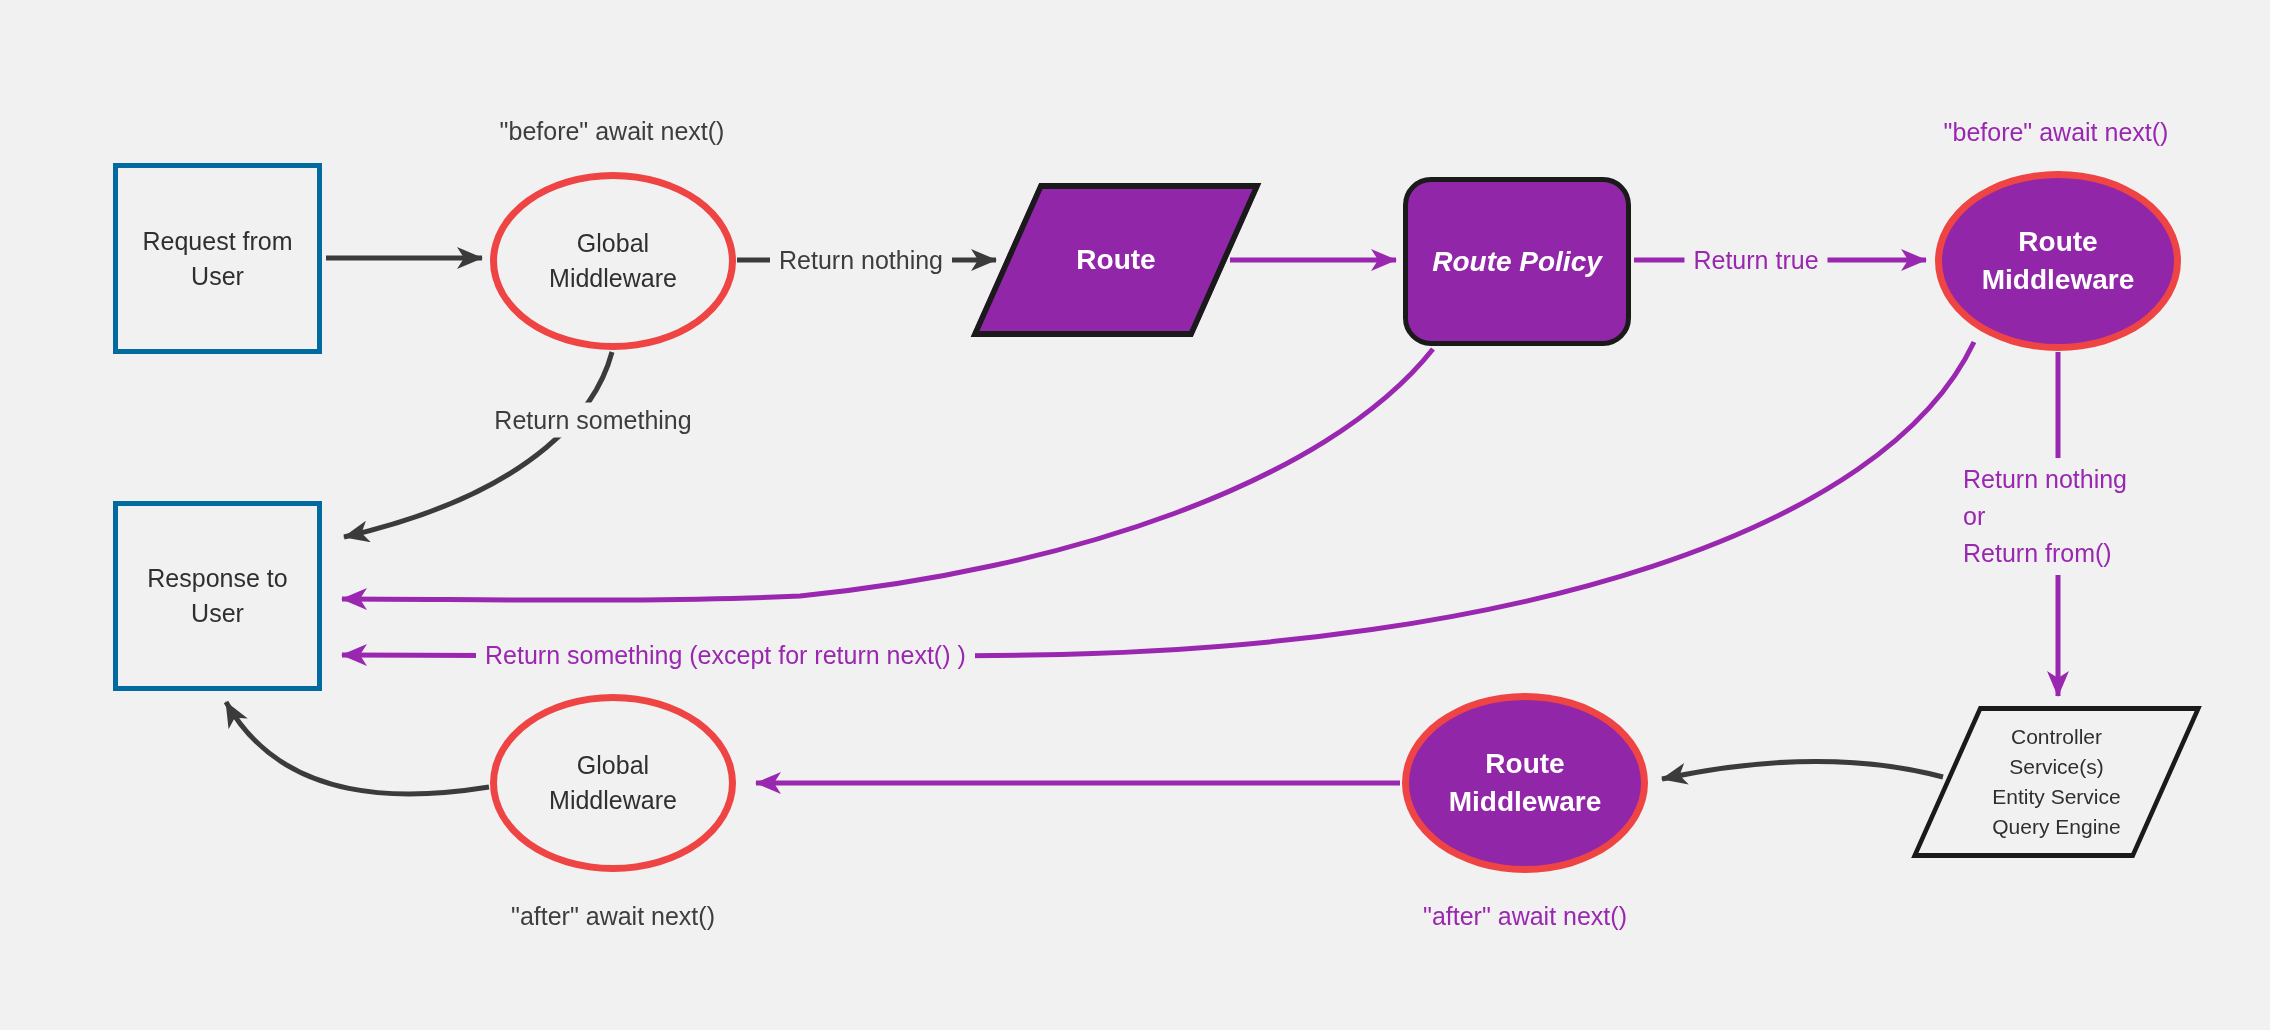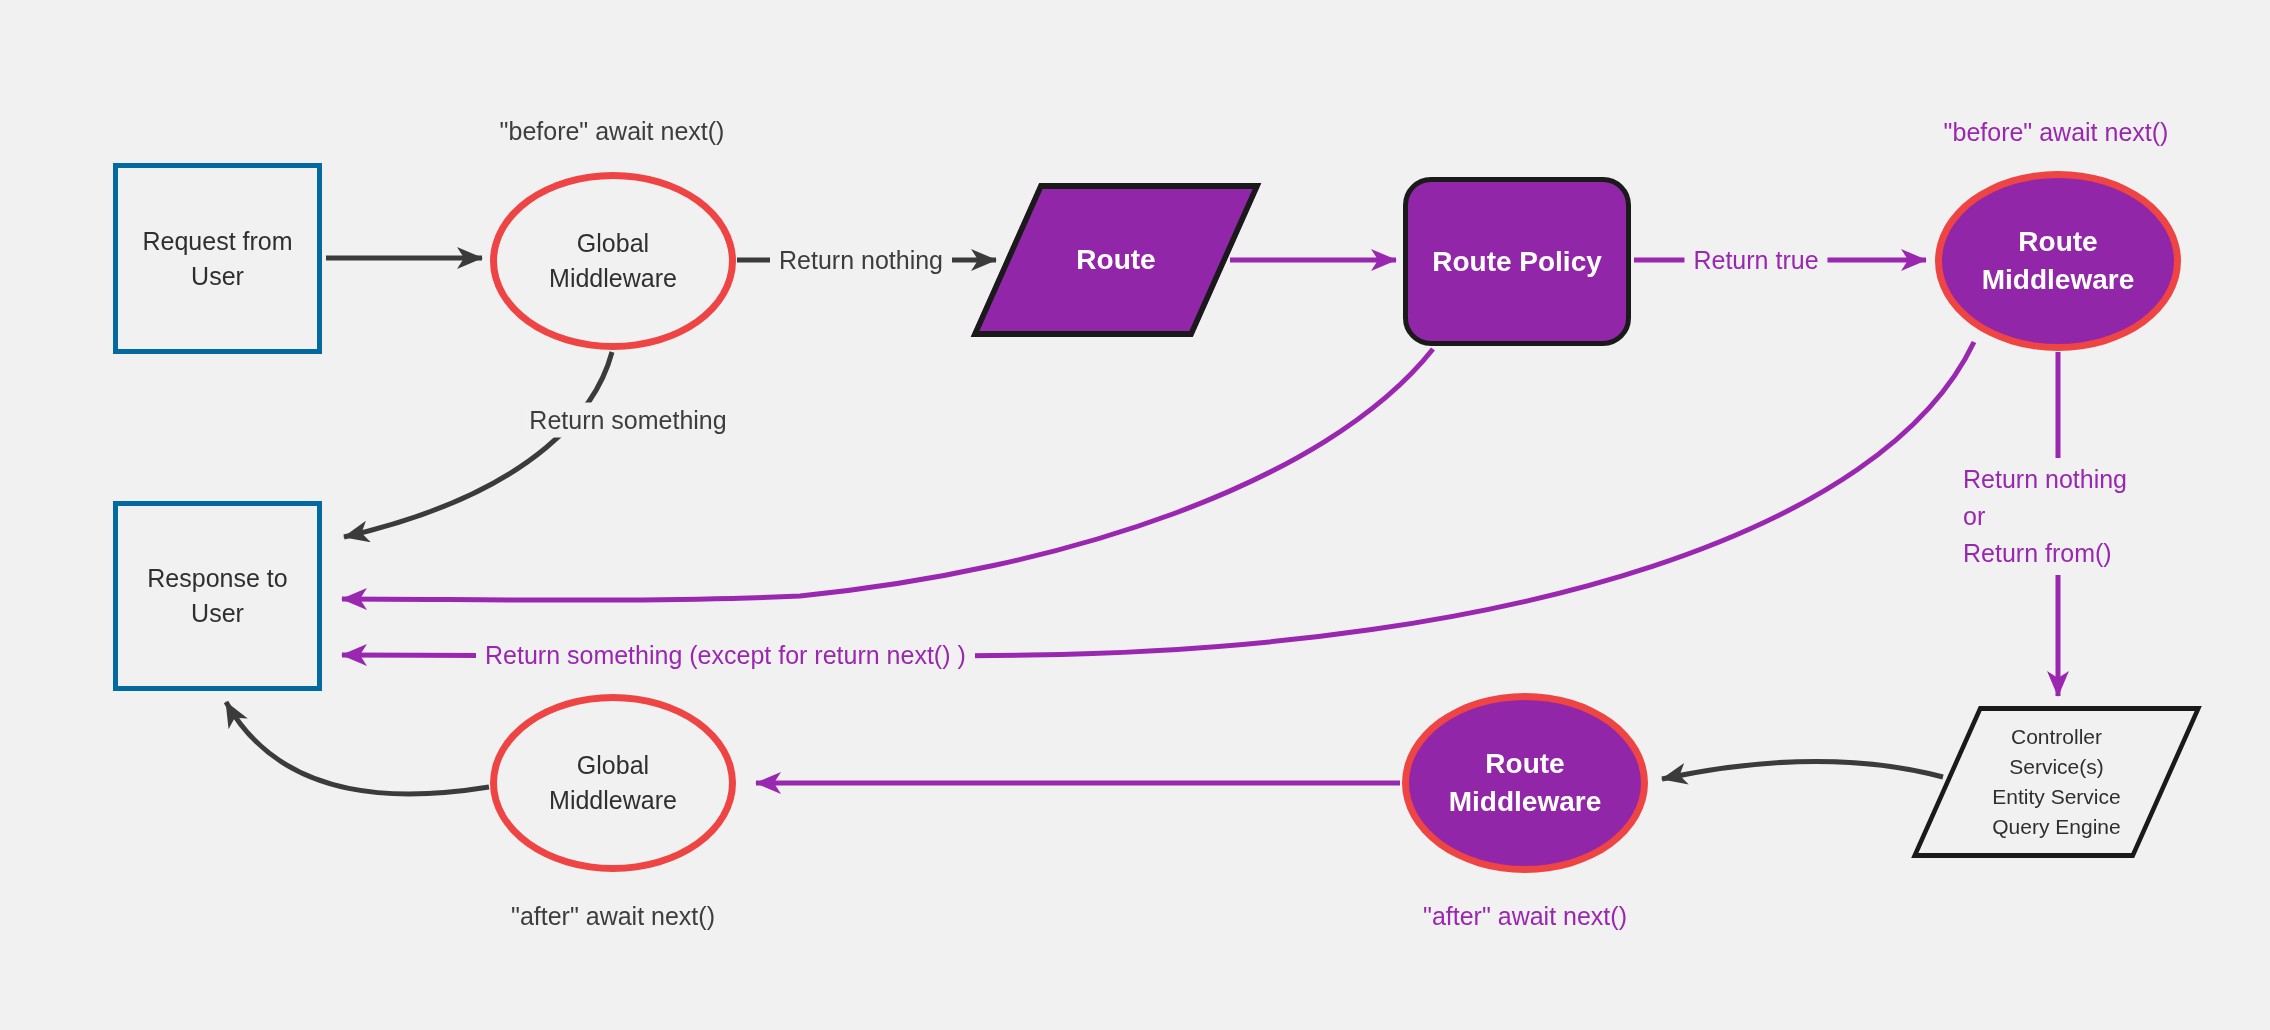--- a/index.html
+++ b/index.html
@@ -61,21 +61,21 @@
   </svg>
 
   <div class="node rect" style="left:113px; top:163px; width:209px; height:191px; padding:0 18px;">Request from User</div>
 
   <div class="node ellipse" style="left:490px; top:172px; width:246px; height:178px; padding:0 28px;">Global Middleware</div>
 
   <div class="node para para-route purple-node" style="left:1005px; top:183px; width:222px; height:154px;">
     <span class="unskew">Route</span>
   </div>
 
-  <div class="node rounded purple-node" style="left:1403px; top:177px; width:228px; height:169px;">Route Policy</div>
+  <div class="node rounded purple-node" style="left:1403px; top:177px; width:228px; height:169px;font-style:italic;">Route Policy</div>
 
   <div class="node ellipse purple-node" style="left:1935px; top:171px; width:246px; height:180px; padding:0 30px;">Route Middleware</div>
 
   <div class="node para para-small" style="left:1945px; top:706px; width:223px; height:152px; background:#f1f1f1;">
     <span class="unskew">
       <span style="display:block">Controller</span>
       <span style="display:block">Service(s)</span>
       <span style="display:block">Entity Service</span>
       <span style="display:block">Query Engine</span>
     </span>
@@ -94,21 +94,21 @@
   <div class="elabel centered purple-text" style="left:1756px; top:260px;text-align:right;">Return true</div>
 
   <div class="elabel centered purple-text" style="left:2056px; top:132px;">"before" await next()</div>
 
   <div class="elabel multiline purple-text" style="left:1954px; top:458px;">
     <span style="display:block">Return nothing</span>
     <span style="display:block">or</span>
     <span style="display:block">Return from()</span>
   </div>
 
-  <div class="elabel centered" style="left:628px; top:420px;">Return something</div>
+  <div class="elabel centered" style="left:593px; top:420px;">Return something</div>
 
 
   <div class="elabel vcentered purple-text" style="left:476px; top:655px;">Return something (except for return next() )</div>
 
   <div class="elabel centered purple-text" style="left:1525px; top:916px;">"after" await next()</div>
 
   <div class="elabel centered" style="left:613px; top:916px;">"after" await next()</div>
 
 </div>
 

